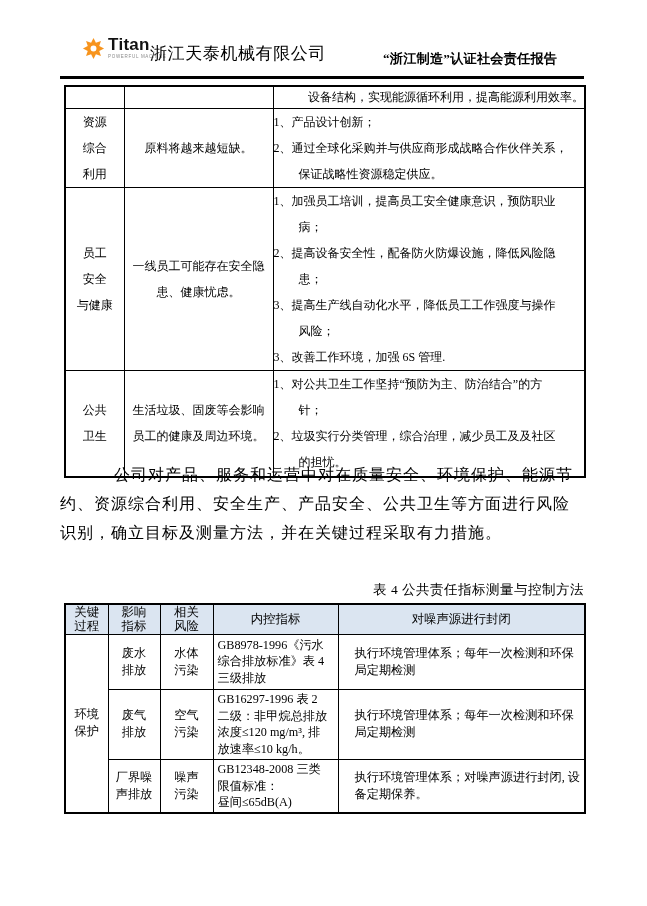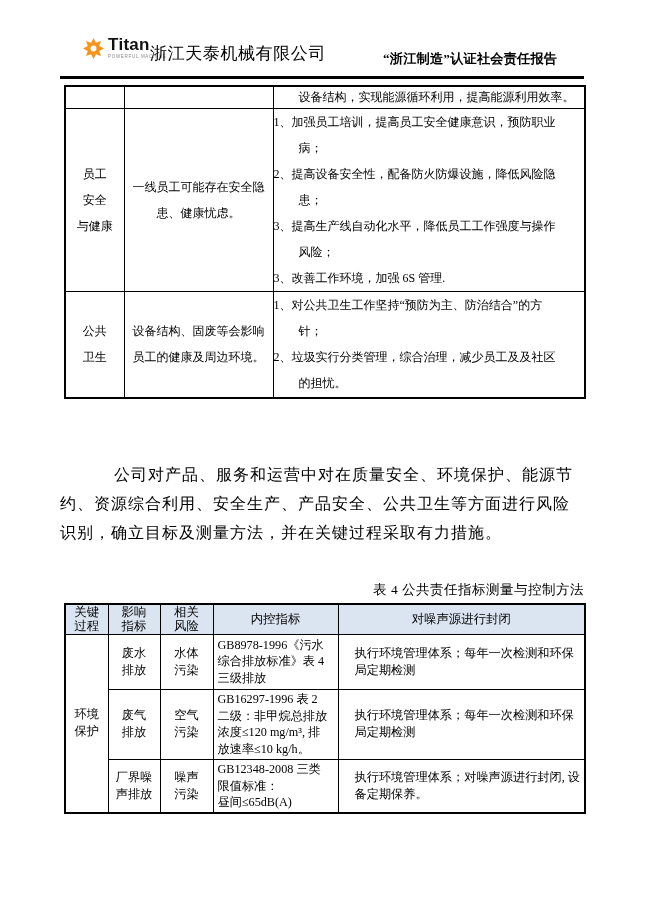--- a/index.html
+++ b/index.html
@@ -37,21 +37,21 @@
     border: 2px solid #000;
     background: #fff;
   }
   table.tbl td { border: 1px solid #000; vertical-align: middle; padding: 0; overflow: hidden; }
 
   
   .tbl1 { left: 64px; top: 85px; width: 520px; font-size: 12px; }
   .tbl1 col.c1 { width: 59px; }
   .tbl1 col.c2 { width: 149px; }
   .tbl1 col.c3 { width: 312px; }
-  .tbl1 tr.r1 { height: 22px; }
+  .tbl1 tr.r1 { height: 22px; text-align: right; }
   .tbl1 tr.r2 { height: 78px; }
   .tbl1 tr.r3 { height: 180px; }
   .tbl1 tr.r4 { height: 107px; }
   .cellc { text-align: center; white-space: pre-line; line-height: 26px; }
   .mcell { vertical-align: middle; padding: 0 2px 0 4px; }
   .m  { white-space: pre-line; line-height: 26px; padding-left: 25px; text-indent: -25px; }
   .mc { white-space: pre-line; line-height: 18px; padding-left: 25px; }
 
   
   .body-paragraph {
@@ -109,40 +109,51 @@
         <col class="c3">
       </colgroup>
     <tbody>
         <tr class="r1">
       <td class="cellc"></td>
       <td class="cellc"></td>
       <td class="mcell">
         <div class="mc">设备结构，实现能源循环利用，提高能源利用效率。</div>
       </td>
     </tr>
+    <tr class="r2">
+      <td class="cellc">资源
+综合
+利用</td>
+      <td class="cellc">原料将越来越短缺。</td>
+      <td class="mcell">
+        <div class="m">1、产品设计创新；</div>
+        <div class="m">2、通过全球化采购并与供应商形成战略合作伙伴关系，
+保证战略性资源稳定供应。</div>
+      </td>
+    </tr>
     <tr class="r3">
       <td class="cellc">员工
 安全
 与健康</td>
       <td class="cellc">一线员工可能存在安全隐
 患、健康忧虑。</td>
       <td class="mcell">
         <div class="m">1、加强员工培训，提高员工安全健康意识，预防职业
 病；</div>
         <div class="m">2、提高设备安全性，配备防火防爆设施，降低风险隐
 患；</div>
         <div class="m">3、提高生产线自动化水平，降低员工工作强度与操作
 风险；</div>
         <div class="m">3、改善工作环境，加强 6S 管理.</div>
       </td>
     </tr>
     <tr class="r4">
       <td class="cellc">公共
 卫生</td>
-      <td class="cellc">设备结构、固废等会影响
+      <td class="cellc">生活垃圾、固废等会影响
 员工的健康及周边环境。</td>
       <td class="mcell">
         <div class="m">1、对公共卫生工作坚持“预防为主、防治结合”的方
 针；</div>
         <div class="m">2、垃圾实行分类管理，综合治理，减少员工及及社区
 的担忧。</div>
       </td>
     </tr>
   </tbody>
     </table>

